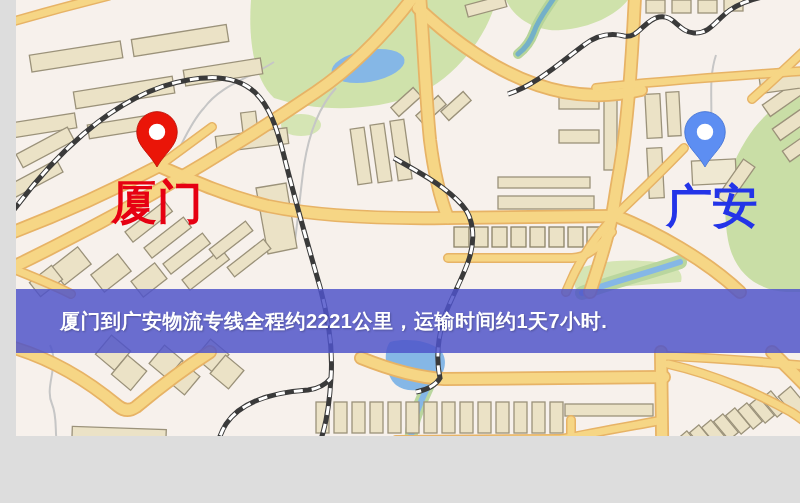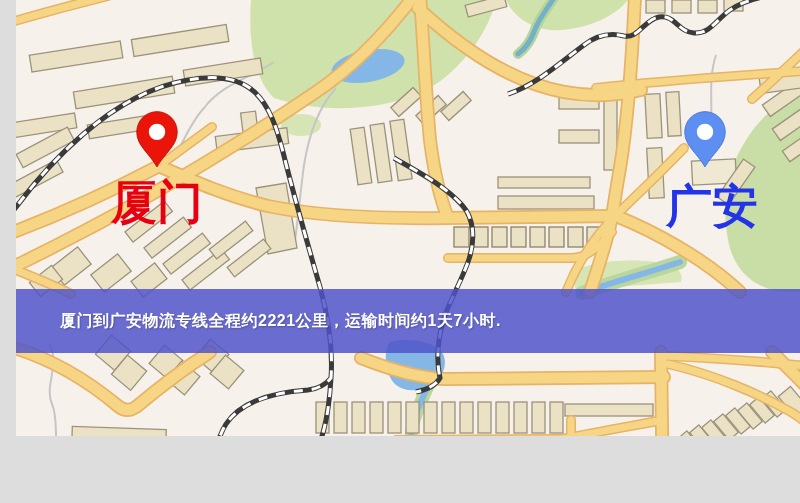--- a/index.html
+++ b/index.html
@@ -8,21 +8,21 @@
     font-family:"Liberation Sans","DejaVu Sans",sans-serif;
     background:#be185d;
     margin-left:16px;
   }
   .map-svg{position:absolute;left:0;top:0;width:800px;height:503px;display:block;}
   .banner{
     position:absolute;left:0;top:289px;width:800px;height:64px;
     display:flex;align-items:center;box-sizing:border-box;padding-left:44px;
   }
   .banner-text{
-    color:#fff;font-size:16px;font-weight:600;letter-spacing:.5px;
+    color:#fff;font-size:20px;font-weight:600;letter-spacing:.5px;
     text-shadow:1px 1px 2px rgba(0,0,0,.25);white-space:nowrap;
   }
   .city-label{font-weight:bold;font-size:46px;font-family:"Liberation Sans","DejaVu Sans",sans-serif;}
 </style>
 </head>
 <body>
 
 <div class="screen">
 
 <svg class="map-svg" viewBox="0 0 800 503" xmlns="http://www.w3.org/2000/svg">

